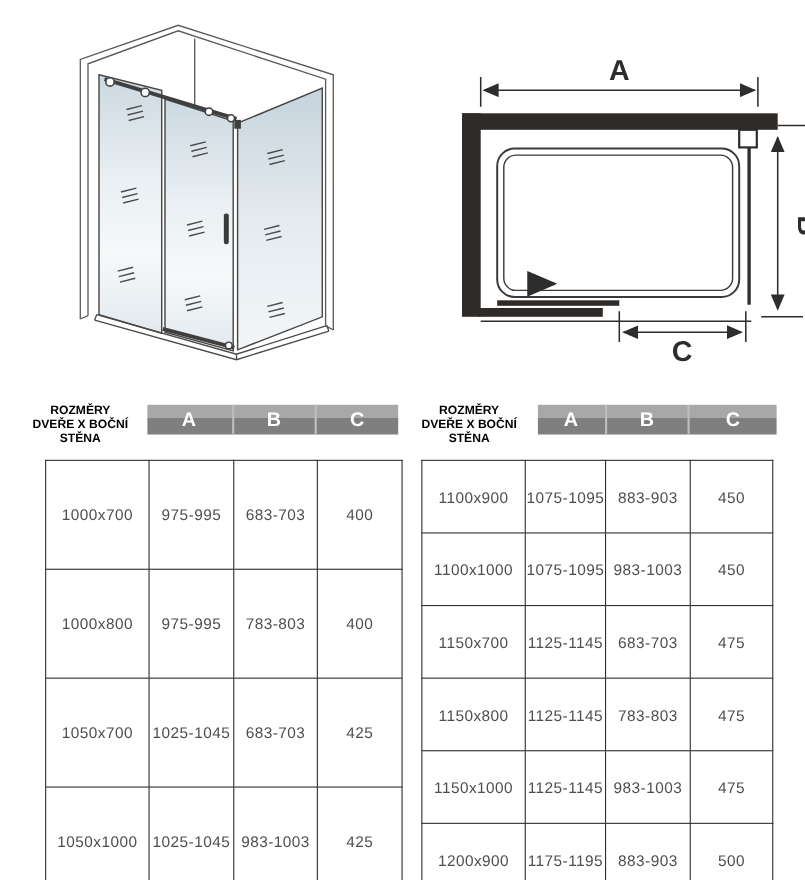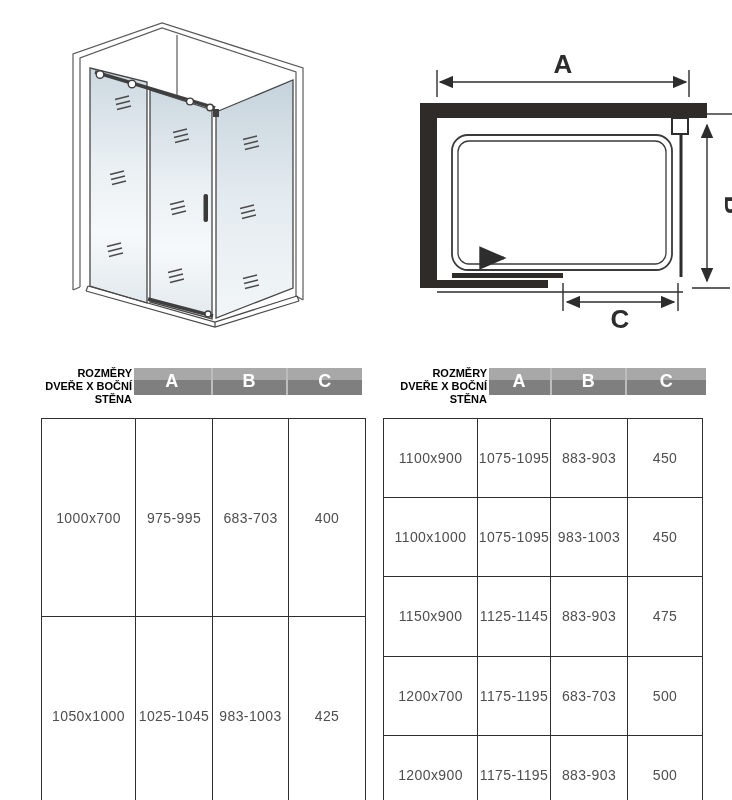--- a/index.html
+++ b/index.html
@@ -3,21 +3,21 @@
 <meta charset="utf-8">
 <style>
   html,body{margin:0;padding:0;background:#fff;}
   .page{position:relative;width:732px;height:800px;background:#ffffff;overflow:hidden;
         font-family:"Liberation Sans",sans-serif;}
   .diagram{position:absolute;}
   .diagram-3d{left:40px;top:8px;width:300px;height:345px;}
   .diagram-plan{left:400px;top:15px;width:332px;height:320px;}
 
   
-  .group-label{position:absolute;text-align:right;font-weight:bold;color:#000;
+  .group-label{position:absolute;text-align:center;font-weight:bold;color:#000;
                font-size:11px;line-height:13px;top:367px;}
   .group-label.left{left:14px;width:118px;}
   .group-label.right{left:366px;width:121px;}
   .band{position:absolute;top:368px;height:27px;display:flex;
         background:linear-gradient(to bottom,#a8a8a8 0,#a8a8a8 45%,#7f7f7f 45%,#7f7f7f 100%);}
   .band.left{left:134px;width:228px;}
   .band.right{left:489px;width:217px;}
   .band .bcell{color:#fff;font-weight:bold;font-size:18px;line-height:27px;text-align:center;
                letter-spacing:1px;}
   .band .bcell + .bcell{border-left:2px solid #bdbdbd;}
@@ -190,20 +190,32 @@
         <col style="width:77px">
       </colgroup>
     <tbody>
       <tr>
           <td>1000x700</td>
           <td>975-995</td>
           <td>683-703</td>
           <td>400</td>
         </tr>
       <tr>
+          <td>1000x800</td>
+          <td>975-995</td>
+          <td>783-803</td>
+          <td>400</td>
+        </tr>
+      <tr>
+          <td>1050x700</td>
+          <td>1025-1045</td>
+          <td>683-703</td>
+          <td>425</td>
+        </tr>
+      <tr>
           <td>1050x1000</td>
           <td>1025-1045</td>
           <td>983-1003</td>
           <td>425</td>
         </tr>
     </tbody>
   </table>
 
   <div class="group-label right">
     <div>ROZMĚRY</div>
@@ -229,30 +241,36 @@
           <td>883-903</td>
           <td>450</td>
         </tr>
       <tr>
           <td>1100x1000</td>
           <td>1075-1095</td>
           <td>983-1003</td>
           <td>450</td>
         </tr>
       <tr>
-          <td>1150x900</td>
+          <td>1150x700</td>
           <td>1125-1145</td>
-          <td>883-903</td>
+          <td>683-703</td>
           <td>475</td>
         </tr>
       <tr>
-          <td>1200x700</td>
-          <td>1175-1195</td>
-          <td>683-703</td>
-          <td>500</td>
+          <td>1150x800</td>
+          <td>1125-1145</td>
+          <td>783-803</td>
+          <td>475</td>
+        </tr>
+      <tr>
+          <td>1150x1000</td>
+          <td>1125-1145</td>
+          <td>983-1003</td>
+          <td>475</td>
         </tr>
       <tr>
           <td>1200x900</td>
           <td>1175-1195</td>
           <td>883-903</td>
           <td>500</td>
         </tr>
     </tbody>
   </table>
 

